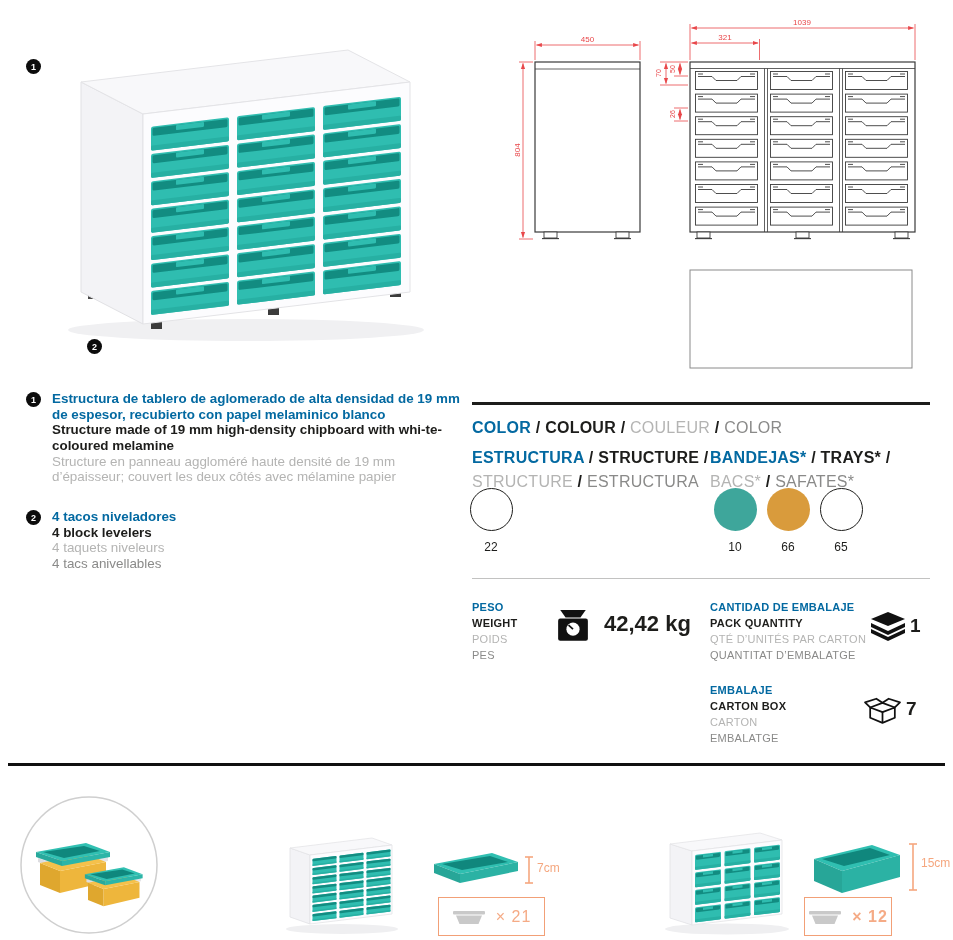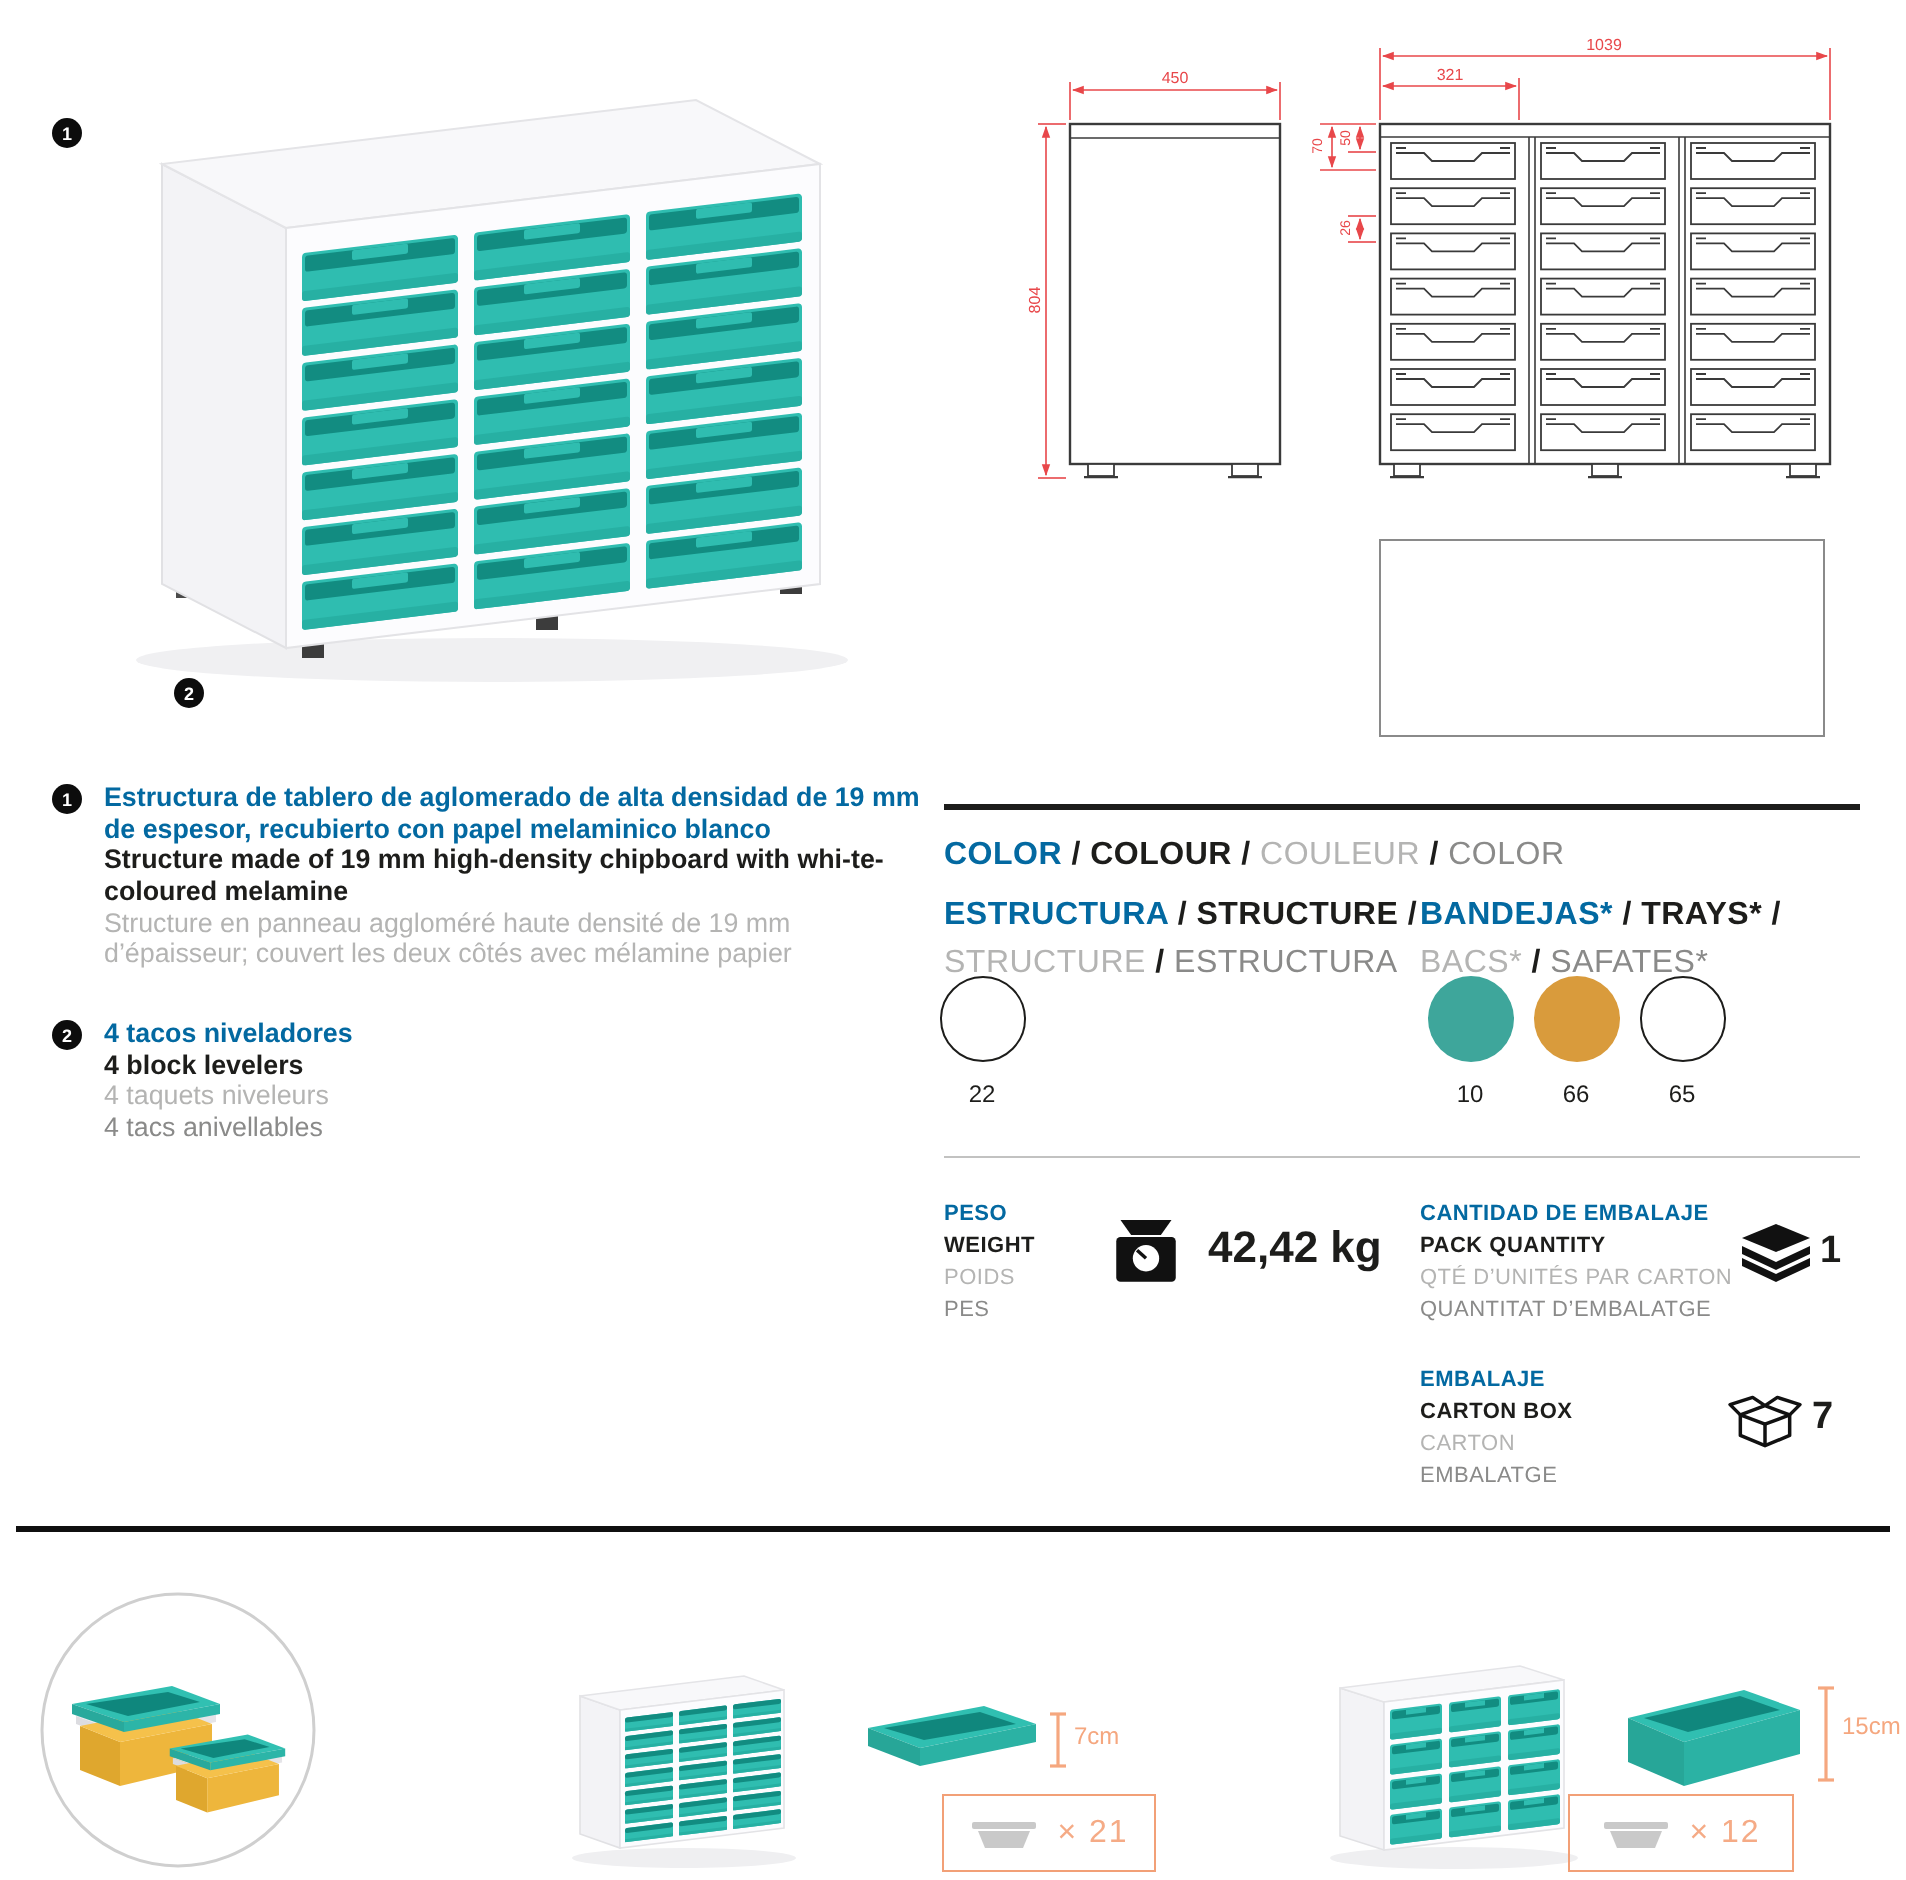--- a/index.html
+++ b/index.html
@@ -345,21 +345,21 @@
   <polygon points="32,34 90,22 90,31 32,43" fill="#2bb2a4"></polygon>
 </svg>
 <div class="cmlab abs" style="left:524px;top:855px;">
   <svg width="10" height="30" viewBox="0 0 10 30">
     <line x1="5" y1="2" x2="5" y2="28" stroke="#f5a77f" stroke-width="1.6"></line>
     <line x1="1" y1="2" x2="9" y2="2" stroke="#f5a77f" stroke-width="1.6"></line>
     <line x1="1" y1="28" x2="9" y2="28" stroke="#f5a77f" stroke-width="1.6"></line>
   </svg>
   <span style="margin-top:6px;text-align:center;">7cm</span>
 </div>
-<div class="badge abs" style="left:438px;top:897px;width:107px;height:39px;margin-left:33px;">
+<div class="badge abs" style="left:438px;top:897px;width:107px;height:39px;">
   <svg width="34" height="18" viewBox="0 0 34 18">
     <rect x="1" y="3" width="32" height="3.5" rx="1" fill="#c9c9c9"></rect>
     <polygon points="4,7.5 30,7.5 26.5,16 7.5,16" fill="#c9c9c9"></polygon>
   </svg>
   <span class="cnt">× 21</span>
 </div>
 
 <svg class="abs" style="left:652px;top:822px;" width="148" height="118" viewBox="0 0 148 118">
   <defs>
     <g id="tray-d">
@@ -396,19 +396,19 @@
   <polygon points="36,40 94,24 94,46 36,62" fill="#2bb2a4"></polygon>
 </svg>
 <div class="cmlab abs" style="left:908px;top:842px;">
   <svg width="10" height="50" viewBox="0 0 10 50">
     <line x1="5" y1="2" x2="5" y2="48" stroke="#f5a77f" stroke-width="1.6"></line>
     <line x1="1" y1="2" x2="9" y2="2" stroke="#f5a77f" stroke-width="1.6"></line>
     <line x1="1" y1="48" x2="9" y2="48" stroke="#f5a77f" stroke-width="1.6"></line>
   </svg>
   <span style="margin-top:14px;">15cm</span>
 </div>
-<div class="badge abs" style="left:784px;top:897px;width:113px;height:39px;">
+<div class="badge abs" style="left:804px;top:897px;width:88px;height:39px;font-weight:bold;">
   <svg width="34" height="18" viewBox="0 0 34 18">
     <rect x="1" y="3" width="32" height="3.5" rx="1" fill="#c9c9c9"></rect>
     <polygon points="4,7.5 30,7.5 26.5,16 7.5,16" fill="#c9c9c9"></polygon>
   </svg>
   <span class="cnt">× 12</span>
 </div>
 
 </body></html>

